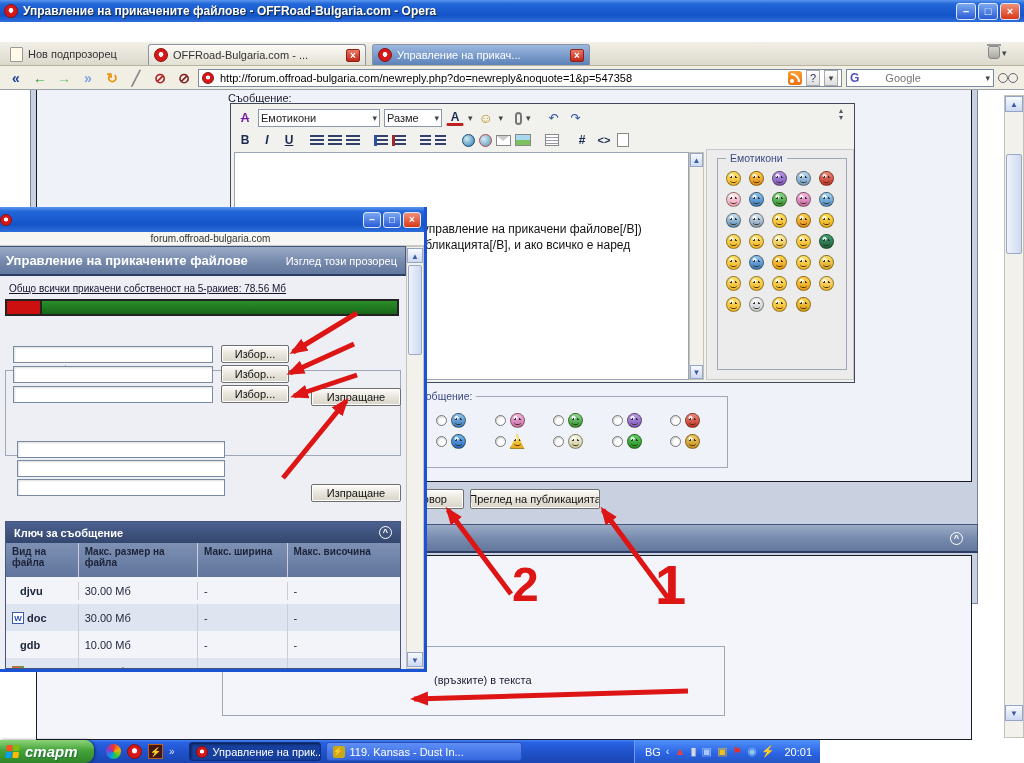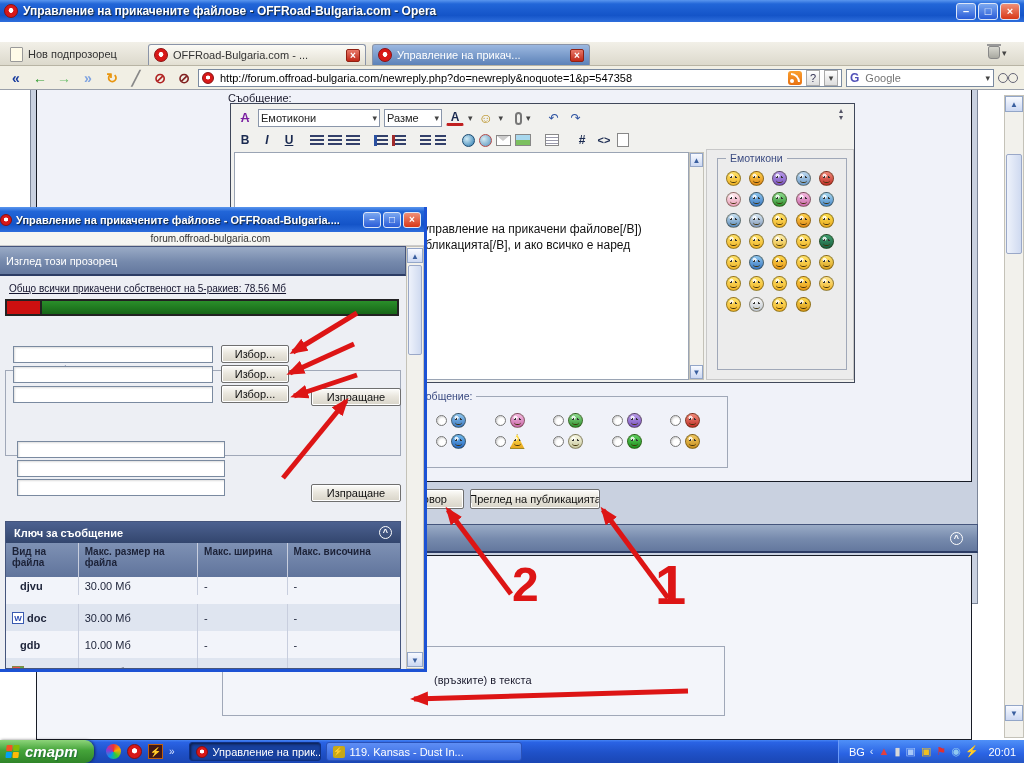--- a/index.html
+++ b/index.html
@@ -72,21 +72,21 @@
   .popup{border-left:3px solid #1c52d4;border-right:3px solid #1c52d4;border-bottom:3px solid #1c52d4;background:#edeff4;}
   .popup .titlebar2{height:25px;background:linear-gradient(180deg,#5a96ee 0%,#2266d8 18%,#1454c8 70%,#2e6edc 100%);display:flex;align-items:center;gap:4px;padding:0 3px;color:#fff;}
   .pwbtn{width:18px;height:16px;border-radius:3px;border:1px solid #dce6f8;display:flex;align-items:center;justify-content:center;color:#fff;font-size:10px;font-weight:bold;background:linear-gradient(#7ba8f0,#2a5cd8);}
   .pwbtn.close{background:linear-gradient(#f09078,#d83818);}
   .navy-hdr{background:linear-gradient(180deg,#4c6190,#33466e);color:#fff;}
   .colhdr{background:linear-gradient(180deg,#7e91b4,#60749c);color:#fff;justify-content:center;}
   .cell{padding:3px 6px;font-size:11px;color:#1c2238;border-left:1px solid #c8cede;}
   .collapse-ic{width:13px;height:13px;border:1.5px solid #fff;border-radius:50%;color:#fff;font-size:9px;line-height:11px;text-align:center;font-weight:bold;}
 
   
-  .taskbar{left:0;top:740px;width:1024px;height:23px;background:linear-gradient(180deg,#4584f4 0%,#2a63e4 10%,#1f51c8 55%,#1a46b4 100%);display:flex;align-items:center;}
+  .taskbar{left:0;top:740px;width:820px;height:23px;background:linear-gradient(180deg,#4584f4 0%,#2a63e4 10%,#1f51c8 55%,#1a46b4 100%);display:flex;align-items:center;}
   .startbtn{height:23px;width:94px;border-radius:0 9px 9px 0;background:linear-gradient(180deg,#8dd47a,#45a43a 45%,#2f8528);display:flex;align-items:center;gap:5px;padding:0 10px 0 6px;box-shadow:1px 0 3px #0008;}
   .startbtn .s{color:#fff;font-weight:bold;font-style:italic;font-size:15px;text-shadow:1px 1px 1px #1548;}
   .xplogo{width:14px;height:14px;display:grid;grid-template-columns:6px 6px;grid-template-rows:6px 6px;gap:1px;transform:skewX(-6deg);}
   .xplogo span{border-radius:1px;}
   .taskbtn{height:19px;border-radius:3px;display:flex;align-items:center;gap:5px;padding:0 6px;font-size:11px;color:#fff;white-space:nowrap;overflow:hidden;}
   .taskbtn.active{background:#17409e;box-shadow:inset 1px 1px 3px #0009;border:1px solid #0e2f80;}
   .taskbtn.idle{background:linear-gradient(#5e8ef5,#3567df);border:1px solid #2a52b8;}
   .tray{margin-left:auto;height:23px;display:flex;align-items:center;gap:5px;padding:0 8px 0 10px;border-left:1px solid #6a9af8;background:linear-gradient(180deg,#4f90f8,#2a63e4 60%,#2456c4);}
   .trayic{font-size:11px;line-height:1;}
 </style>
@@ -138,21 +138,21 @@
     <span class="navic" style="color:#802020">⊘</span>
     <div class="field" style="flex:1">
       <span class="i-opera" style="width:12px;height:12px"></span>
       <input style="flex: 1 1 0%;" value="http://forum.offroad-bulgaria.com/newreply.php?do=newreply&amp;noquote=1&amp;p=547358">
       <span class="i-rss"></span>
       <span class="ddbtn" style="font-size:11px;color:#335">?</span>
       <span class="ddbtn dd">▾</span>
     </div>
     <div class="field" style="width:148px">
       <span style="color:#5050b8;font-weight:bold;font-size:12px">G</span>
-      <input style="flex: 1 1 0%; width: 80px;" placeholder="Google">
+      <input style="flex: 1 1 0%; width: 80px; margin-left: 20px;" placeholder="Google">
       <span class="dd">▾</span>
     </div>
     <span class="i-glass"></span>
   </div>
 
   <div class="abs viewport">
 
     <div class="abs panel-outer" style="left:30px;top:-6px;width:948px;height:520px"></div>
     <div class="abs panel-inner" style="left:36px;top:-4px;width:936px;height:396px"></div>
     <span class="abs smalltext" style="left:228px;top:2px">Съобщение:</span>
@@ -321,30 +321,30 @@
 
     <div class="abs scroll" style="left:1004px;top:5px;width:20px;height:643px">
       <div class="abs sbtn" style="left:0;top:0;width:18px;height:16px;line-height:16px">▲</div>
       <div class="abs thumb" style="left:1px;top:58px;width:16px;height:100px"></div>
       <div class="abs sbtn" style="left:0;bottom:16px;width:18px;height:16px;line-height:16px">▼</div>
     </div>
 
     <div class="abs popup" style="left:-6px;top:117px;width:433px;height:465px;z-index:10">
       <div class="titlebar2">
         <span class="i-opera" style="width:12px;height:12px"></span>
-        <span style="font-size:11px;font-weight:bold;text-shadow:1px 1px 1px #123;white-space:nowrap;overflow:hidden">Управление на прикачените файлове - OFFRoad-Bulgaria....</span>
         <span style="margin-left:auto;display:flex;gap:2px">
           <span class="pwbtn">–</span>
           <span class="pwbtn">□</span>
           <span class="pwbtn close">×</span>
         </span>
       </div>
       <div style="height:14px;background:#f6f6f2;border-bottom:1px solid #ccc;text-align:center;font-size:10px;color:#333;line-height:14px">forum.offroad-bulgaria.com</div>
 
       <div class="abs vbar-hdr flex" style="left:0;top:39px;width:409px;height:30px;padding:0 8px;justify-content:space-between">
+        <span style="font-size:13px;font-weight:bold">Управление на прикачените файлове</span>
         <span style="font-size:11px">Изглед този прозорец</span>
       </div>
 
       <span class="abs" style="left:12px;top:76px;font-size:10px;color:#14142e;text-decoration:underline">Общо всички прикачени собственост на 5-ракиев: 78.56 Мб</span>
 
       <div class="abs flex" style="left:8px;top:92px;width:394px;height:17px;border:2px solid #222;background:#fff">
         <div style="width:9%;height:100%;background:#cc1010;border-right:2px solid #222"></div>
         <div style="flex:1;height:100%;background:linear-gradient(#2a8f2a,#176617)"></div>
       </div>
 
@@ -371,21 +371,21 @@
         <div class="navy-hdr flex" style="height:21px;padding:0 8px;justify-content:space-between">
           <span style="font-size:11px;font-weight:bold">Ключ за съобщение</span>
           <span class="collapse-ic">^</span>
         </div>
         <div class="colhdr flex" style="height:34px;align-items:stretch">
           <span class="cell" style="width:72px;font-size:10px;font-weight:bold;border-left:none">Вид на файла</span>
           <span class="cell" style="width:120px;font-size:10px;font-weight:bold">Макс. размер на файла</span>
           <span class="cell" style="width:90px;font-size:10px;font-weight:bold">Макс. ширина</span>
           <span class="cell" style="width:114px;font-size:10px;font-weight:bold">Макс. височина</span>
         </div>
-        <div class="flex" style="height:27px;background:#f2f4fa;align-items:flex-start">
+        <div class="flex" style="height:27px;background:#f2f4fa;align-items:center">
           <span class="cell flex" style="width:72px;font-weight:bold;border-left:none;padding-left:14px">djvu</span>
           <span class="cell flex" style="width:120px">30.00 Мб</span>
           <span class="cell flex" style="width:90px">-</span>
           <span class="cell flex" style="width:114px">-</span>
         </div>
         <div class="flex" style="height:27px;background:#dfe5f0;align-items:stretch">
           <span class="cell flex" style="width:72px;font-weight:bold;border-left:none;gap:3px">
               <span style="width:12px;height:12px;background:#fff;border:1px solid #3a5ab0;color:#2a4ab0;font-size:8px;font-weight:bold;text-align:center;line-height:11px">W</span>
               <span>doc</span>
             </span>

